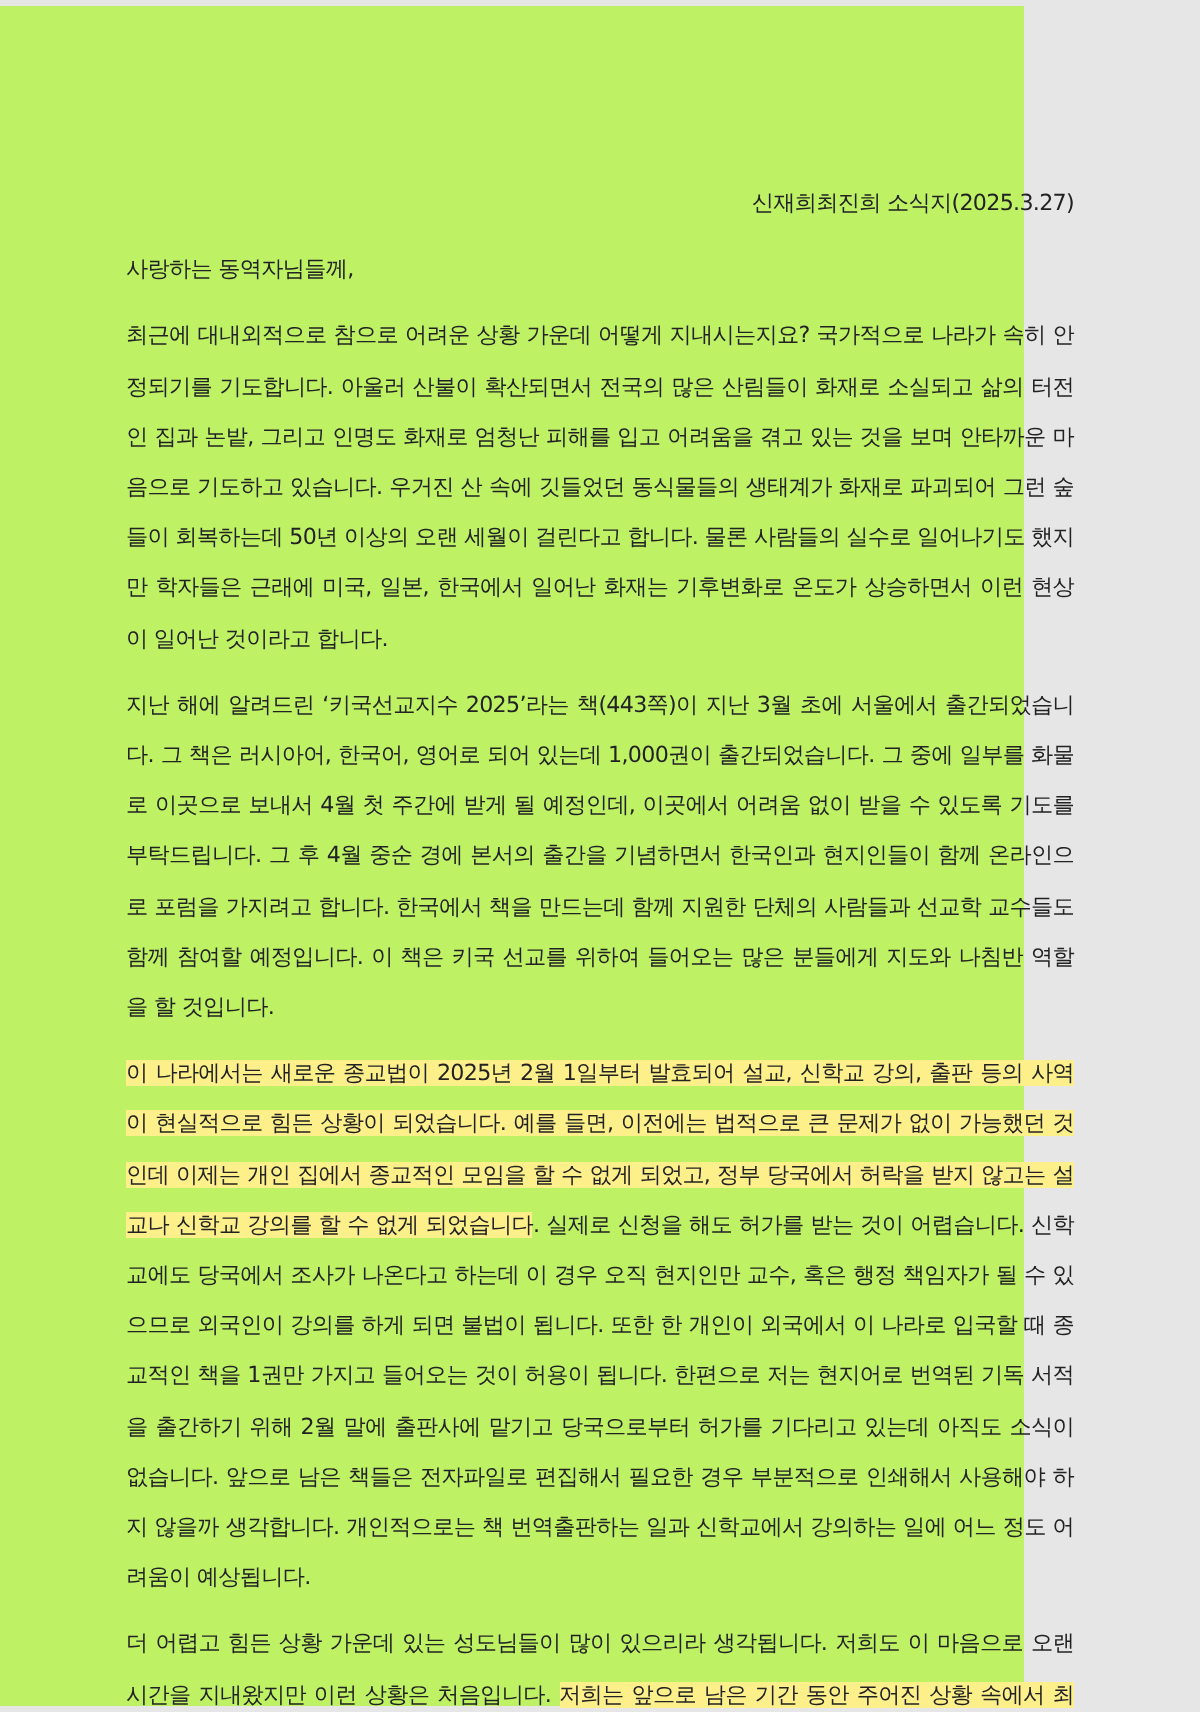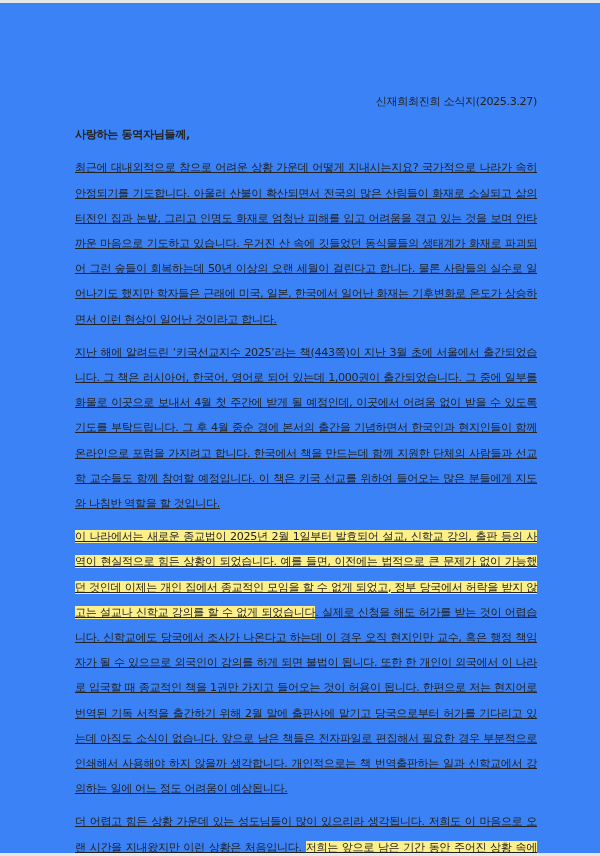--- a/index.html
+++ b/index.html
@@ -1,33 +1,33 @@
 <!DOCTYPE html>
 <html><head>
 <meta charset="utf-8">
 <style>
   html, body { margin: 0; padding: 0; }
   body {
     width: 600px; height: 856px; background: #e6e6e6; position: relative; overflow: hidden;
     font-family: "DejaVu Sans", "Liberation Sans", sans-serif;
   }
   .page {
-    position: absolute; left: 0; top: 3px; width: 600px; height: 850px;
-    background: #3b82f6;
+    position: absolute; left: 0; top: 3px; width: 512px; height: 850px;
+    background: #bef264;
   }
   .content {
     position: absolute; left: 63px; top: 86px; width: 474px;
     font-size: 11.1px; color: #222; line-height: 25.2px;
     letter-spacing: -0.35px;
   }
   .header {
     text-align: right; margin: 0 0 8px 0; padding-right: 0;
   }
-  .greeting { margin: 0 0 8px 12px; font-weight: bold; }
-  p.para { margin: 0 0 8px 12px; text-align: justify; text-align-last: left; text-decoration: underline; }
+  .greeting { margin: 0 0 8px 0; }
+  p.para { margin: 0 0 8px 0; text-align: justify; text-align-last: left; }
   .hl { background: #fdf08a; }
 </style>
 </head>
 <body>
 
 <div class="page">
   <div class="content">
     <div class="header">신재희최진희 소식지(2025.3.27)</div>
     <div class="greeting">사랑하는 동역자님들께,</div>
     <p class="para"><span>최근에 대내외적으로 참으로 어려운 상황 가운데 어떻게 지내시는지요? 국가적으로 나라가 속히 안정되기를 기도합니다. 아울러 산불이 확산되면서 전국의 많은 산림들이 화재로 소실되고 삶의 터전인 집과 논밭, 그리고 인명도 화재로 엄청난 피해를 입고 어려움을 겪고 있는 것을 보며 안타까운 마음으로 기도하고 있습니다. 우거진 산 속에 깃들었던 동식물들의 생태계가 화재로 파괴되어 그런 숲들이 회복하는데 50년 이상의 오랜 세월이 걸린다고 합니다. 물론 사람들의 실수로 일어나기도 했지만 학자들은 근래에 미국, 일본, 한국에서 일어난 화재는 기후변화로 온도가 상승하면서 이런 현상이 일어난 것이라고 합니다.</span></p>

